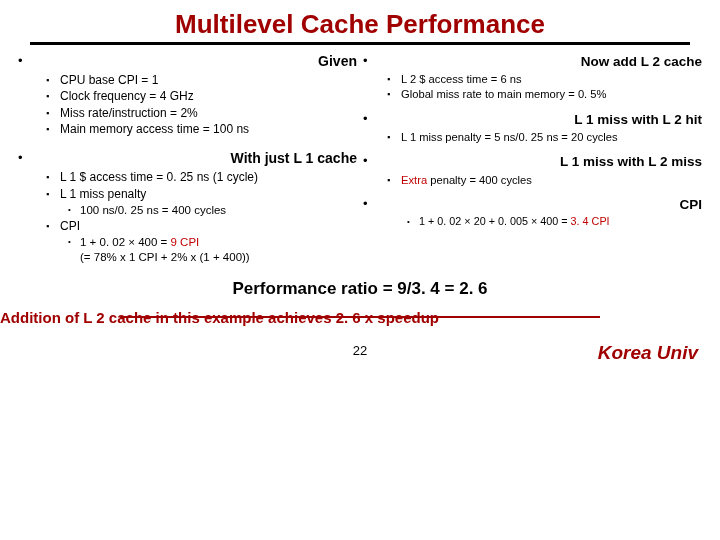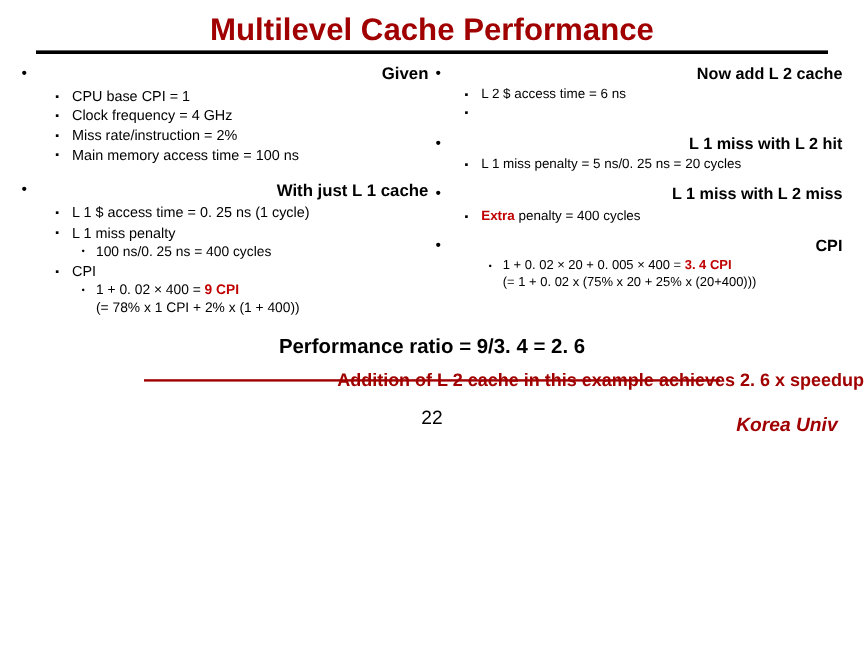--- a/index.html
+++ b/index.html
@@ -44,58 +44,58 @@
   }
   .b1 { display: flex; margin: 2px 0 2px 0; }
   .b1 .dot { width: 14px; flex: none; text-align: left; font-size: 13px; }
   .b1 .txt { flex: 1; font-weight: bold; font-size: 14px; text-align: right; }
   .b2 { display: flex; margin: 1px 0 1px 28px; font-size: 12px; }
   .b2 .dot { width: 14px; flex: none; font-size: 9px; padding-top: 2px; }
   .b2 .txt { flex: 1; }
   .b3 { display: flex; margin: 1px 0 1px 50px; font-size: 11.5px; }
   .b3 .dot { width: 12px; flex: none; font-size: 8px; padding-top: 2px; }
   .b3 .txt { flex: 1; }
-  .red { color: #c00000; font-weight: bold; }
+  .red { color: #c00000; font-weight: normal; }
   .rcol .b1 .txt { font-size: 13.5px; }
   .rcol .b2 { font-size: 11.2px; margin-left: 24px; }
   .rcol .b3 { font-size: 10.8px; margin-left: 44px; }
   .spacer-sm { height: 6px; }
   .spacer-md { height: 10px; }
   .conclusion {
     margin-top: 14px;
     text-align: center;
     font-weight: bold;
     font-size: 17px;
   }
   .conclusion2 {
     margin-top: 10px;
-    text-align: right;
+    text-align: left;
     font-weight: bold;
     font-size: 15px;
     color: #a00000;
   }
   .foot-rule {
     position: absolute;
     left: 120px; right: 120px;
     bottom: 58px;
     border: none;
     border-top: 2.5px solid #a00000;
   }
   .pagenum {
     position: absolute;
     bottom: 26px;
     left: 0; right: 0;
     text-align: center;
-    font-size: 16px;
+    font-size: 13px;
   }
   .brand {
     position: absolute;
     right: 22px;
     bottom: 20px;
-    font-size: 16px;
+    font-size: 19px;
     font-weight: bold;
     font-style: italic;
     color: #a00000;
   }
 </style>
 </head>
 <body>
 
 <div class="slide">
 
@@ -166,21 +166,21 @@
       <div class="b1">
         <span class="dot">•</span>
         <span class="txt">Now add L 2 cache</span>
       </div>
       <div class="b2">
           <span class="dot">▪</span>
           <span class="txt">L 2 $ access time = 6 ns</span>
         </div>
       <div class="b2">
           <span class="dot">▪</span>
-          <span class="txt"><br></span>
+          <span class="txt"><span>Global miss rate to main memory = 0. 5%</span><br></span>
         </div>
 
       <div class="spacer-sm"></div>
 
       <div class="b1">
         <span class="dot">•</span>
         <span class="txt">L 1 miss with L 2 hit</span>
       </div>
       <div class="b2">
           <span class="dot">▪</span>
@@ -201,21 +201,20 @@
       <div class="spacer-sm"></div>
 
       <div class="b1">
         <span class="dot">•</span>
         <span class="txt">CPI</span>
       </div>
       <div class="b3">
         <span class="dot">•</span>
         <span class="txt">
           <span>1 + 0. 02 × 20 + 0. 005 × 400 = </span><span class="red">3. 4 CPI</span><br>
-          <span>(= 1 + 0. 02 x (75% x 20 + 25% x (20+400)))</span>
         </span>
       </div>
     </div>
 
   </div>
 
   <div class="conclusion">Performance ratio = 9/3. 4 = 2. 6</div>
   <div class="conclusion2">Addition of L 2 cache in this example achieves 2. 6 x speedup</div>
 
   <hr class="foot-rule">

